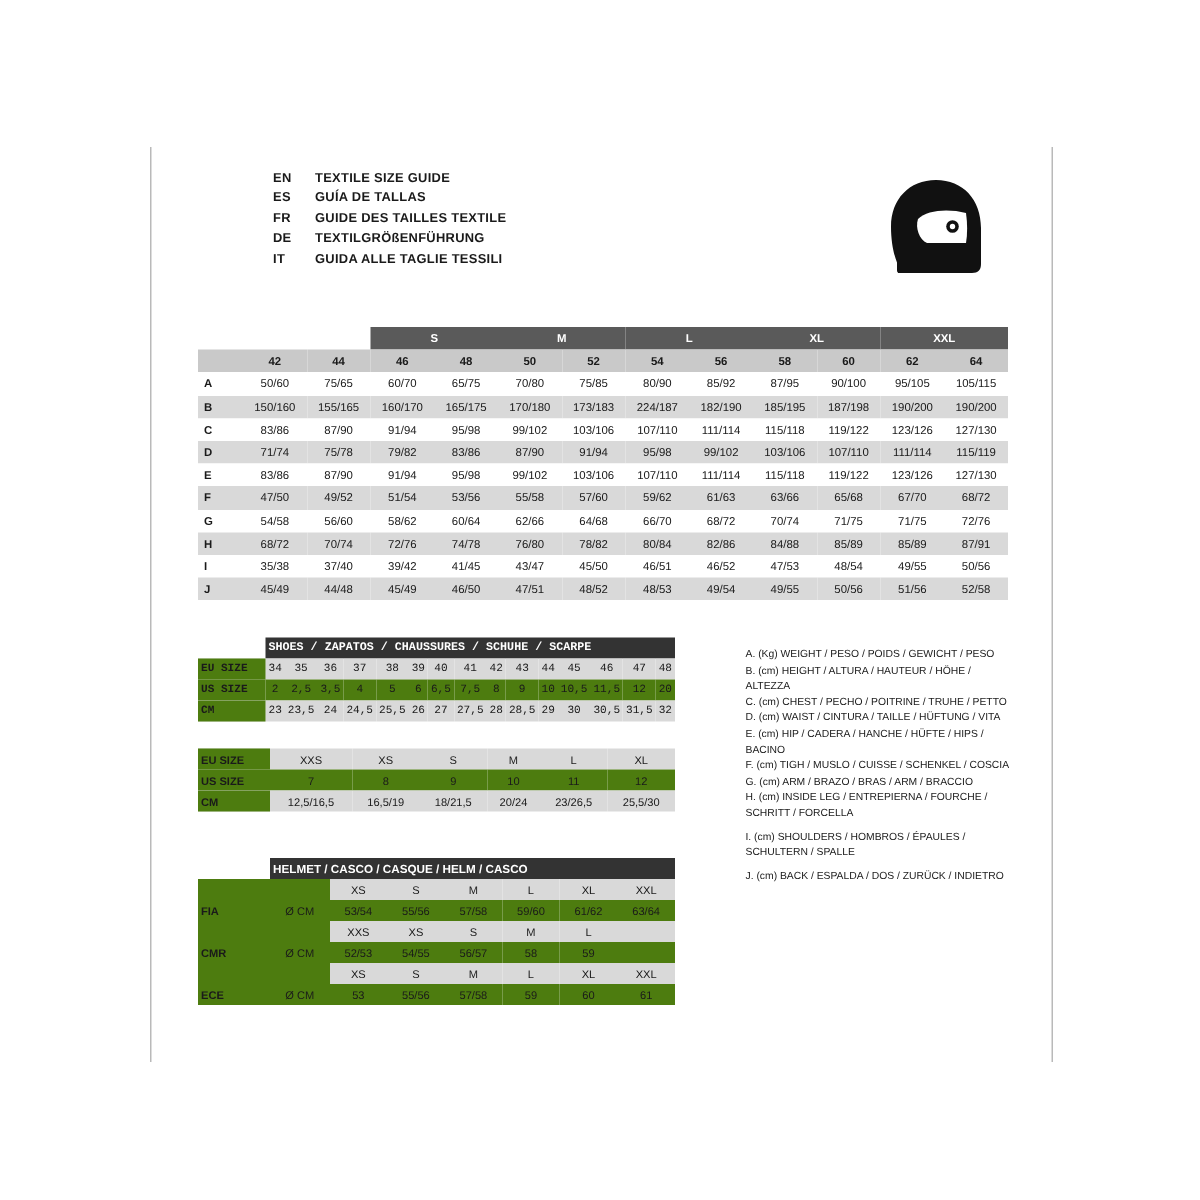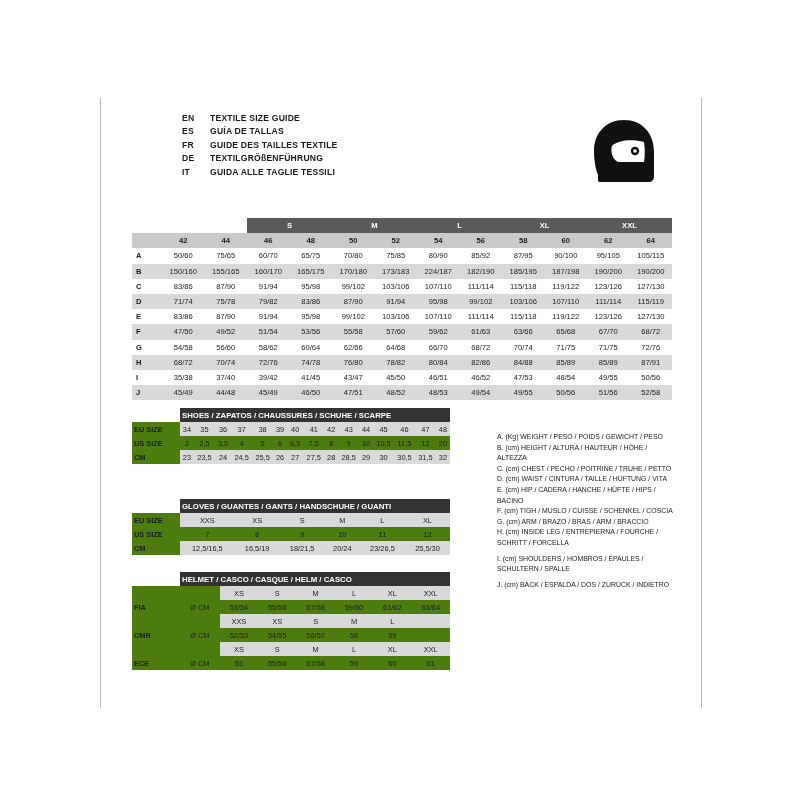--- a/index.html
+++ b/index.html
@@ -351,21 +351,21 @@
         <td>48/53</td>
         <td>49/54</td>
         <td>49/55</td>
         <td>50/56</td>
         <td>51/56</td>
         <td>52/58</td>
       </tr>
     </tbody>
   </table>
 
-  <table class="subtable" style="left:132px; top:408px; width:318px;">
+  <table class="subtable" style="left:132px; top:425px; width:318px;font-family:Liberation Mono, monospace;">
     <tbody>
       <tr>
         <td style="width:44px;"></td>
         <td class="sub-title" colspan="15">SHOES / ZAPATOS / CHAUSSURES / SCHUHE / SCARPE</td>
       </tr>
       <tr class="gray-band">
         <td class="sub-rowlabel white-band">EU SIZE</td>
         <td class="ctr">34</td>
         <td class="ctr">35</td>
         <td class="ctr">36</td>
@@ -416,24 +416,20 @@
         <td class="ctr">30</td>
         <td class="ctr">30,5</td>
         <td class="ctr">31,5</td>
         <td class="ctr">32</td>
       </tr>
     </tbody>
   </table>
 
   <table class="subtable" style="left:132px; top:499px; width:318px;">
     <tbody>
-      <tr>
-        <td style="width:44px;"></td>
-        <td class="sub-title" colspan="6">GLOVES / GUANTES / GANTS / HANDSCHUHE / GUANTI</td>
-      </tr>
       <tr class="gray-band">
         <td class="sub-rowlabel white-band">EU SIZE</td>
         <td class="ctr">XXS</td>
         <td class="ctr">XS</td>
         <td class="ctr">S</td>
         <td class="ctr">M</td>
         <td class="ctr">L</td>
         <td class="ctr">XL</td>
       </tr>
       <tr class="white-band">

